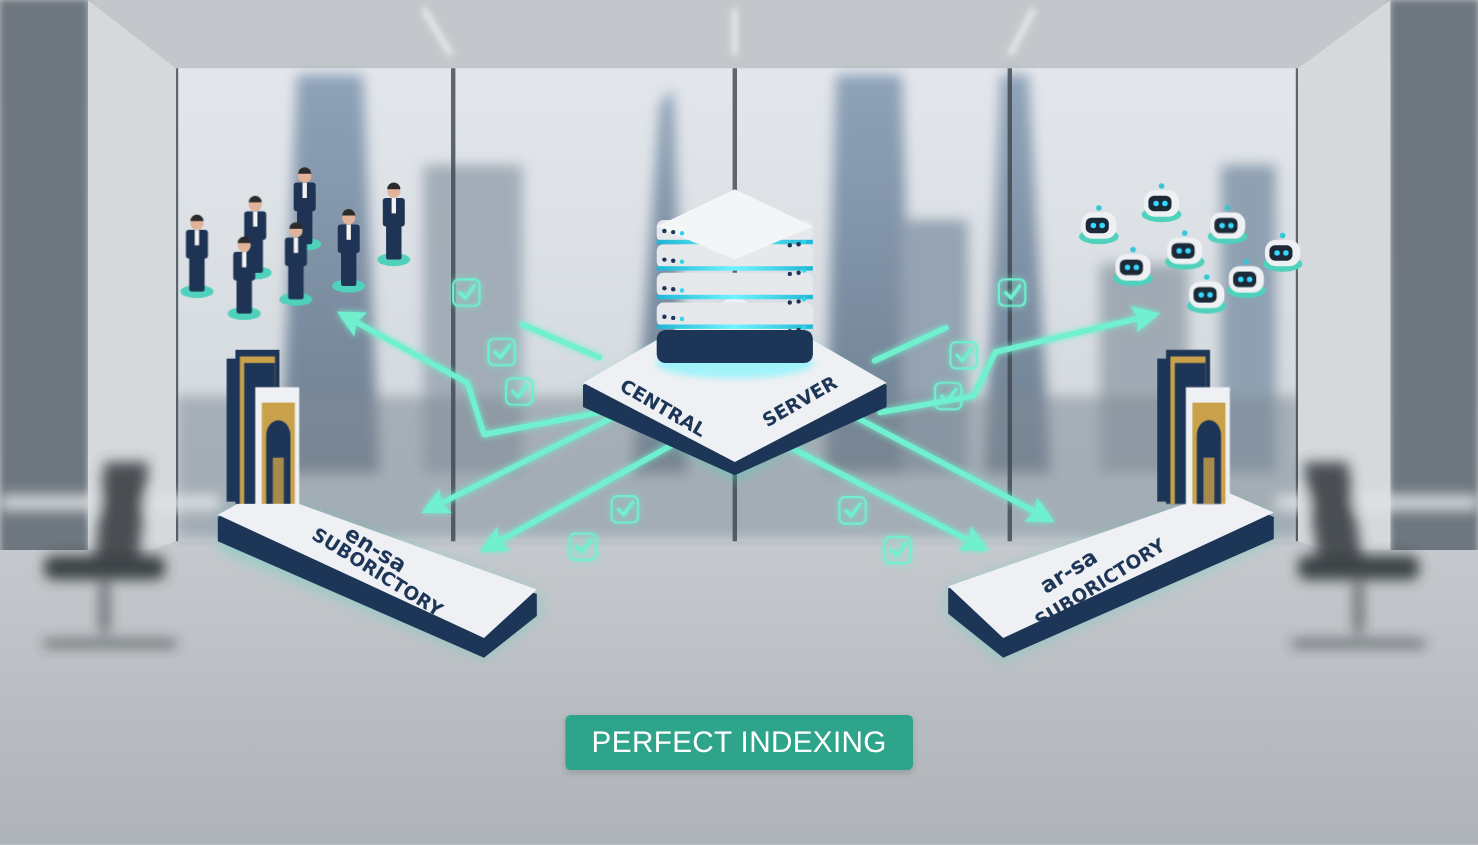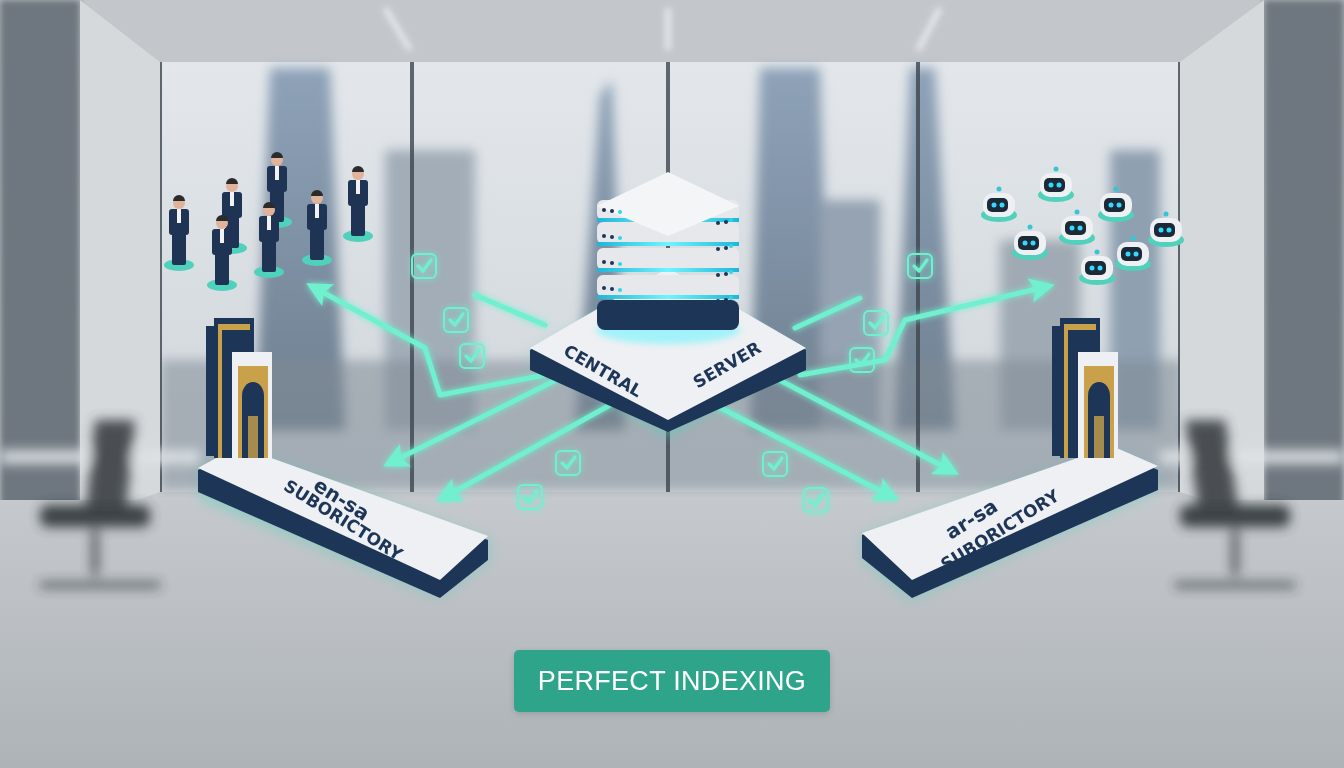--- a/index.html
+++ b/index.html
@@ -3,21 +3,21 @@
   <meta charset="utf-8">
   <style>
     html, body { margin: 0; padding: 0; }
     body {
       width: 1344px; height: 768px; overflow: hidden; position: relative;
       font-family: "DejaVu Sans", sans-serif;
       background: #c9cdd1;
     }
     .scene { position: absolute; left: 0; top: 0; width: 1344px; height: 768px; }
     .badge {
-      position: absolute; left: 514px; top: 650px; width: 316px; height: 62px;
+      position: absolute; left: 514px; top: 650px; width: 316px; height: 50px;
       background: #2ea58a; border-radius: 5px;
       display: flex; align-items: center; justify-content: center;
       color: #ffffff; font-family: "Liberation Sans", sans-serif;
       font-size: 27px; letter-spacing: 0.3px;
       box-shadow: 0 2px 6px rgba(0,0,0,0.15);
     }
     svg text { font-family: "DejaVu Sans", sans-serif; font-weight: bold; }
   </style>
 </head>
 <body>

